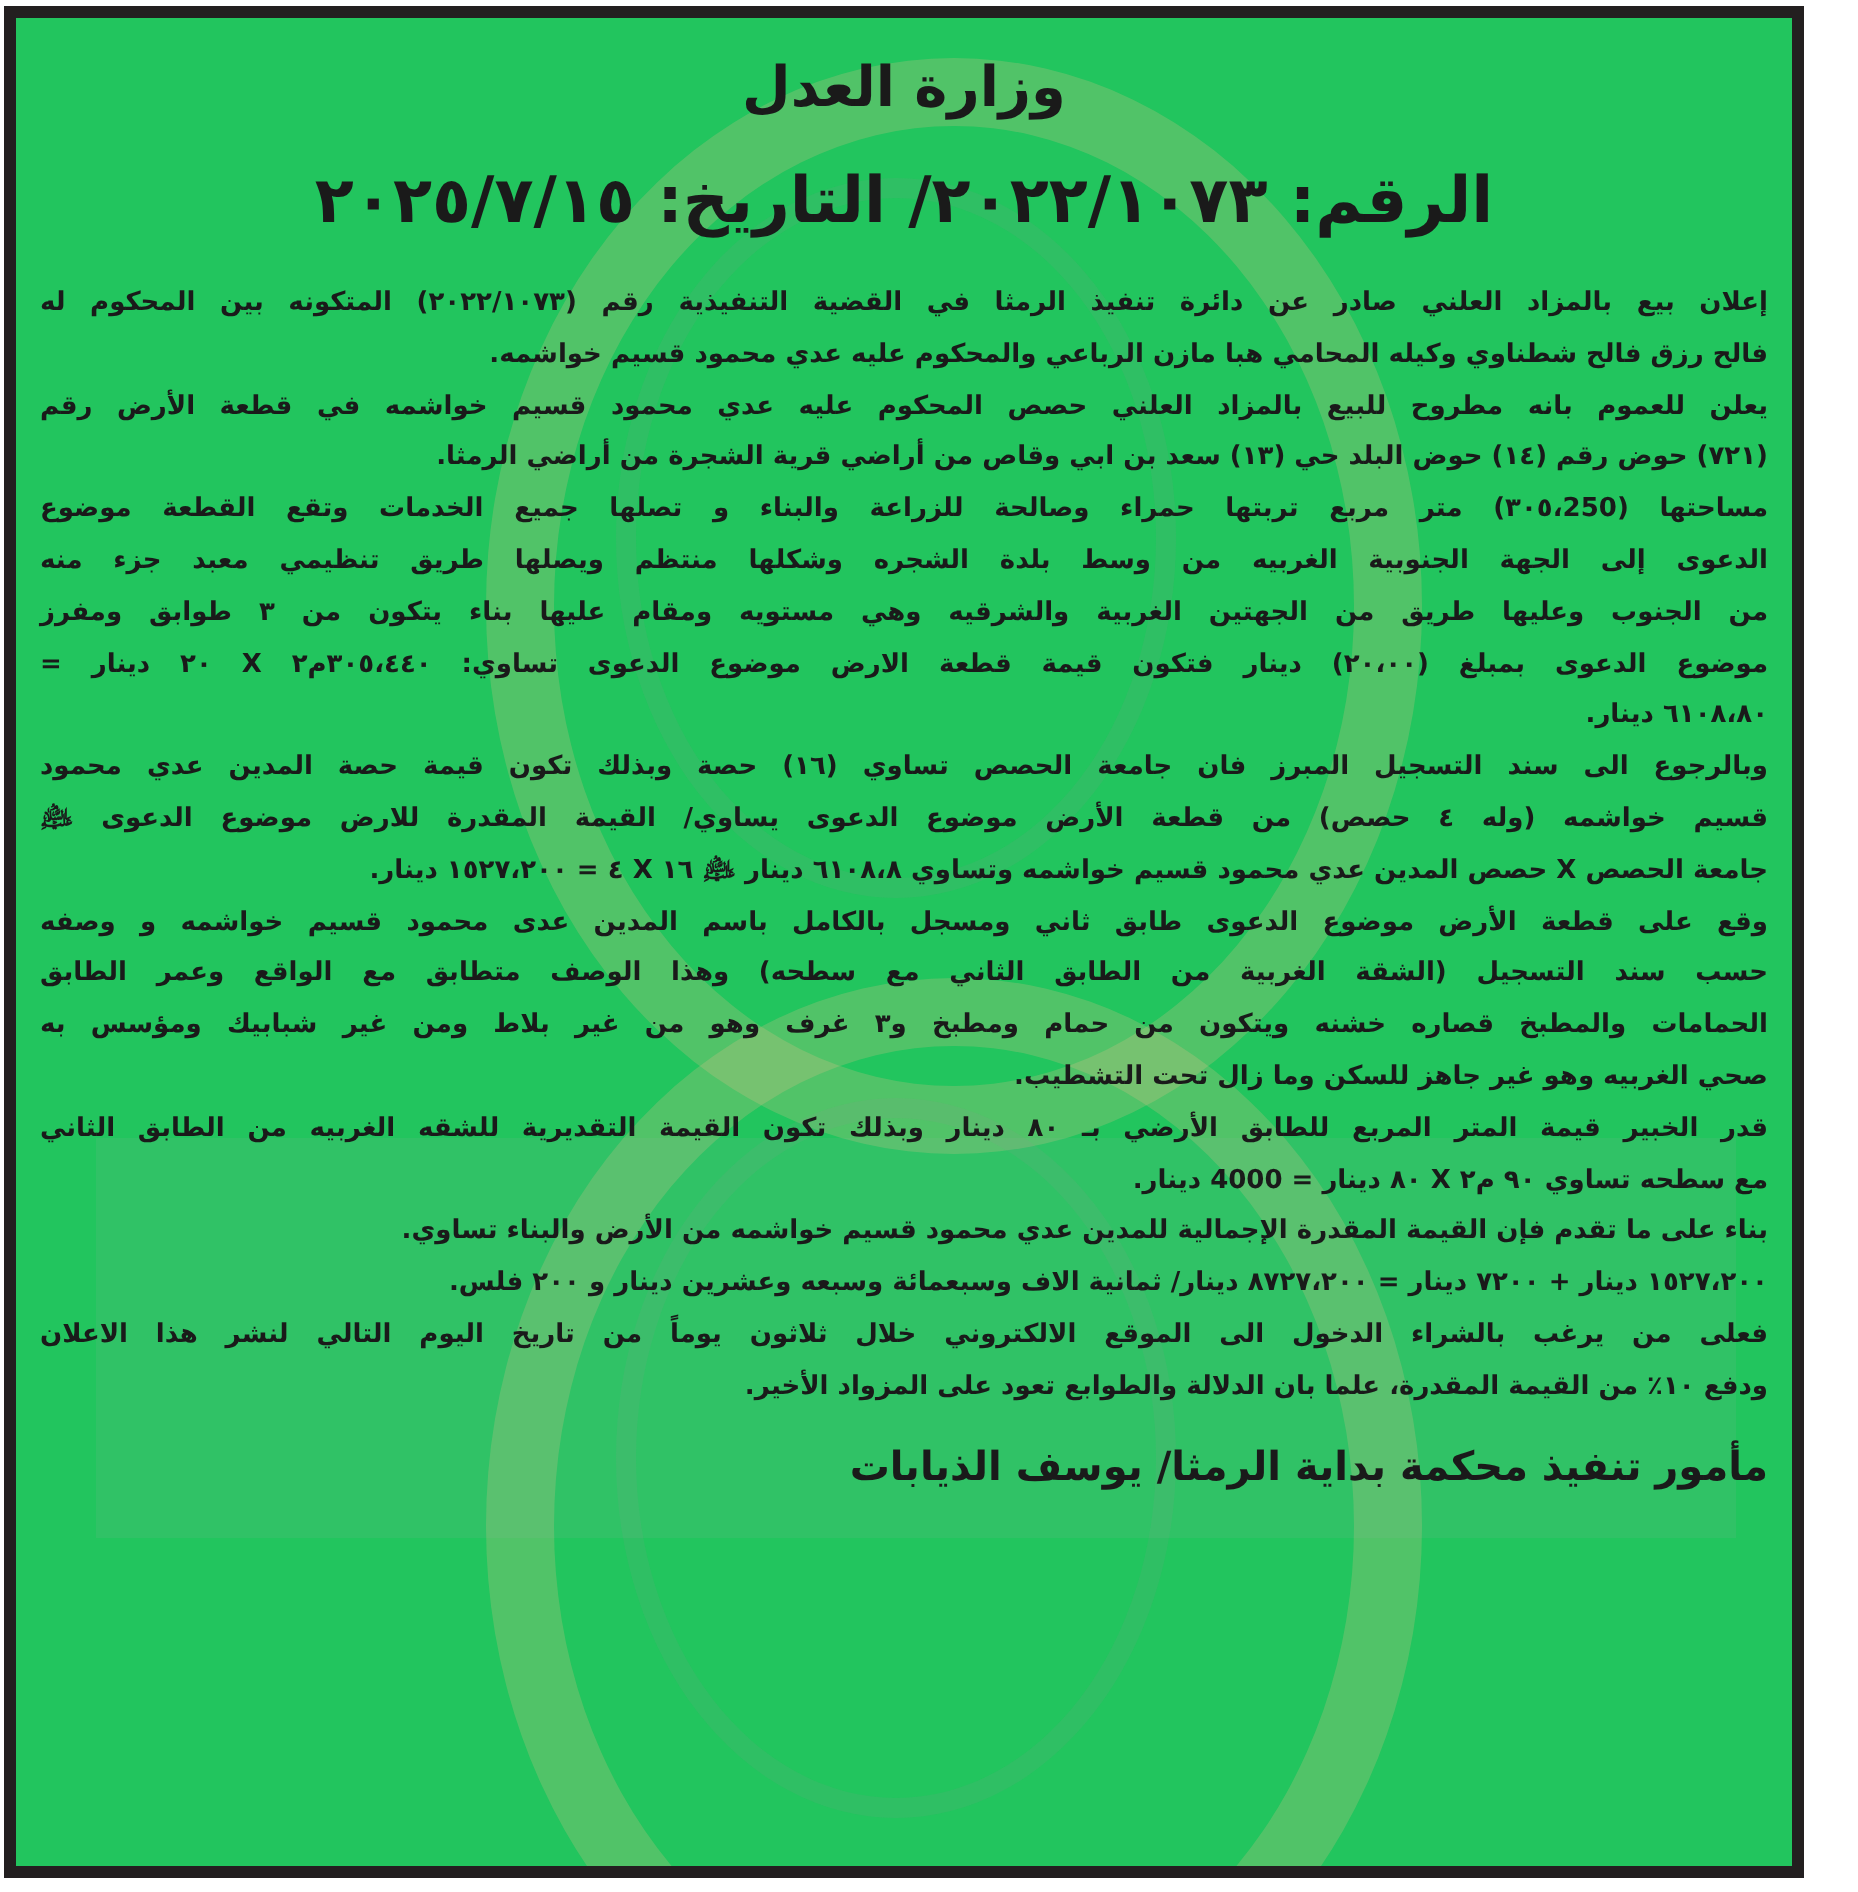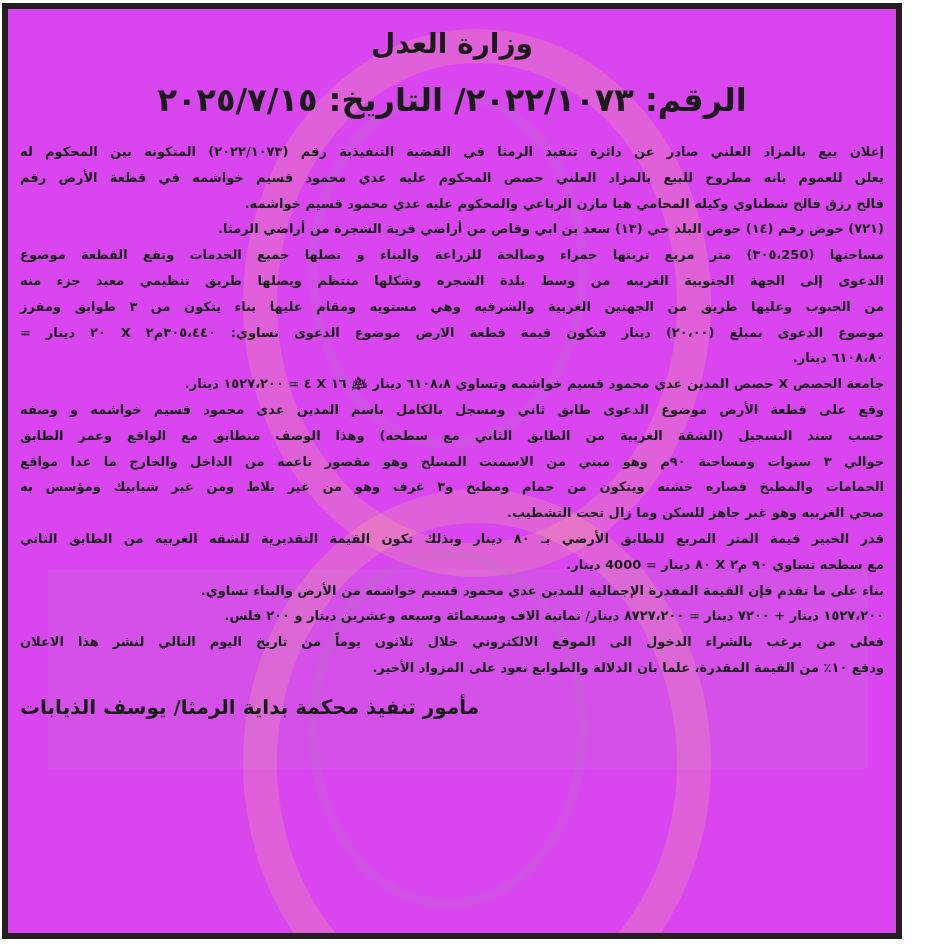--- a/index.html
+++ b/index.html
@@ -1,19 +1,19 @@
 <!DOCTYPE html>
 <html><head>
 <meta charset="utf-8">
 <style>
   html, body { margin: 0; padding: 0; background: #ffffff; }
   body { width: 929px; height: 946px; position: relative; overflow: hidden; }
   .frame {
     position: absolute; left: 2px; top: 3px; width: 888px; height: 924px;
-    border: 6px solid #231f20; background: #d946ef; overflow: hidden;
+    border: 6px solid #231f20; background: #22c55e; overflow: hidden;
   }
   .wm { position: absolute; pointer-events: none; }
   .wm-ring {
     left: 235px; top: 20px; width: 400px; height: 480px; border-radius: 50%;
     border: 34px solid rgba(250, 190, 140, 0.22);
   }
   .wm-ring2 {
     left: 235px; top: 480px; width: 400px; height: 480px; border-radius: 50%;
     border: 34px solid rgba(250, 190, 140, 0.22);
   }
@@ -42,55 +42,56 @@
   .body-text { margin-top: 18px; }
   .line {
     font-size: 13px; font-weight: bold; line-height: 25.8px; white-space: nowrap;
     text-align: justify; text-align-last: justify;
   }
   .line.last { text-align-last: right; }
   .signature {
     font-size: 20px; font-weight: bold; margin-top: 14px; padding-right: 0;
     text-align: left; direction: rtl;
   }
-  .sig-wrap { display: flex; justify-content: flex-end; }
+  .sig-wrap { display: flex; }
 </style>
 </head>
 <body>
 
 <div class="frame">
   <div class="wm wm-ring"></div>
   <div class="wm wm-ring2"></div>
   <div class="wm wm-clock"></div>
   <div class="wm wm-clock2"></div>
   <div class="wm wm-block"></div>
 
   <div class="content">
     <div class="title">وزارة العدل</div>
     <div class="ref">الرقم: ٢٠٢٢/١٠٧٣/ التاريخ: ٢٠٢٥/٧/١٥</div>
 
     <div class="body-text">
 
       <div class="line">إعلان بيع بالمزاد العلني صادر عن دائرة تنفيذ الرمثا في القضية التنفيذية رقم (٢٠٢٢/١٠٧٣) المتكونه بين المحكوم له</div>
+      <div class="line last">فالح رزق فالح شطناوي وكيله المحامي هبا مازن الرباعي والمحكوم عليه عدي محمود قسيم خواشمه.</div>
+
       <div class="line">يعلن للعموم بانه مطروح للبيع بالمزاد العلني حصص المحكوم عليه عدي محمود قسيم خواشمه في قطعة الأرض رقم</div>
-
-      <div class="line last">فالح رزق فالح شطناوي وكيله المحامي هبا مازن الرباعي والمحكوم عليه عدي محمود قسيم خواشمه.</div>
       <div class="line last">(٧٢١) حوض رقم (١٤) حوض البلد حي (١٣) سعد بن ابي وقاص من أراضي قرية الشجرة من أراضي الرمثا.</div>
 
       <div class="line">مساحتها (٣٠٥،250) متر مربع تربتها حمراء وصالحة للزراعة والبناء و تصلها جميع الخدمات وتقع القطعة موضوع</div>
       <div class="line">الدعوى إلى الجهة الجنوبية الغربيه من وسط بلدة الشجره وشكلها منتظم ويصلها طريق تنظيمي معبد جزء منه</div>
       <div class="line">من الجنوب وعليها طريق من الجهتين الغربية والشرقيه وهي مستويه ومقام عليها بناء يتكون من ٣ طوابق ومفرز</div>
       <div class="line">موضوع الدعوى بمبلغ (٢٠،٠٠) دينار فتكون قيمة قطعة الارض موضوع الدعوى تساوي: ٣٠٥،٤٤٠م٢ X ٢٠ دينار =</div>
       <div class="line last">٦١٠٨،٨٠ دينار.</div>
 
+      <div class="line">وبالرجوع الى سند التسجيل المبرز فان جامعة الحصص تساوي (١٦) حصة وبذلك تكون قيمة حصة المدين عدي محمود</div>
+      <div class="line">قسيم خواشمه (وله ٤ حصص) من قطعة الأرض موضوع الدعوى يساوي/ القيمة المقدرة للارض موضوع الدعوى ﵇</div>
       <div class="line last">جامعة الحصص X حصص المدين عدي محمود قسيم خواشمه وتساوي ٦١٠٨،٨ دينار ﵇ ١٦ X ٤ = ١٥٢٧،٢٠٠ دينار.</div>
 
       <div class="line">وقع على قطعة الأرض موضوع الدعوى طابق ثاني ومسجل بالكامل باسم المدين عدى محمود قسيم خواشمه و وصفه</div>
       <div class="line">حسب سند التسجيل (الشقة الغربية من الطابق الثاني مع سطحه) وهذا الوصف متطابق مع الواقع وعمر الطابق</div>
-      <div class="line">حوالي ٣ سنوات ومساحتة ٩٠م وهو مبني من الاسمنت المسلح وهو مقصور ناعمه من الداخل والخارج ما عدا مواقع</div>
       <div class="line">الحمامات والمطبخ قصاره خشنه ويتكون من حمام ومطبخ و٣ غرف وهو من غير بلاط ومن غير شبابيك ومؤسس به</div>
       <div class="line last">صحي الغربيه وهو غير جاهز للسكن وما زال تحت التشطيب.</div>
 
       <div class="line">قدر الخبير قيمة المتر المربع للطابق الأرضي بـ ٨٠ دينار وبذلك تكون القيمة التقديرية للشقه الغربيه من الطابق الثاني</div>
       <div class="line last">مع سطحه تساوي ٩٠ م٢ X ٨٠ دينار = 4000 دينار.</div>
 
       <div class="line last">بناء على ما تقدم فإن القيمة المقدرة الإجمالية للمدين عدي محمود قسيم خواشمه من الأرض والبناء تساوي.</div>
       <div class="line last">١٥٢٧،٢٠٠ دينار + ٧٢٠٠ دينار = ٨٧٢٧،٢٠٠ دينار/ ثمانية الاف وسبعمائة وسبعه وعشرين دينار و ٢٠٠ فلس.</div>
 
       <div class="line">فعلى من يرغب بالشراء الدخول الى الموقع الالكتروني خلال ثلاثون يوماً من تاريخ اليوم التالي لنشر هذا الاعلان</div>

